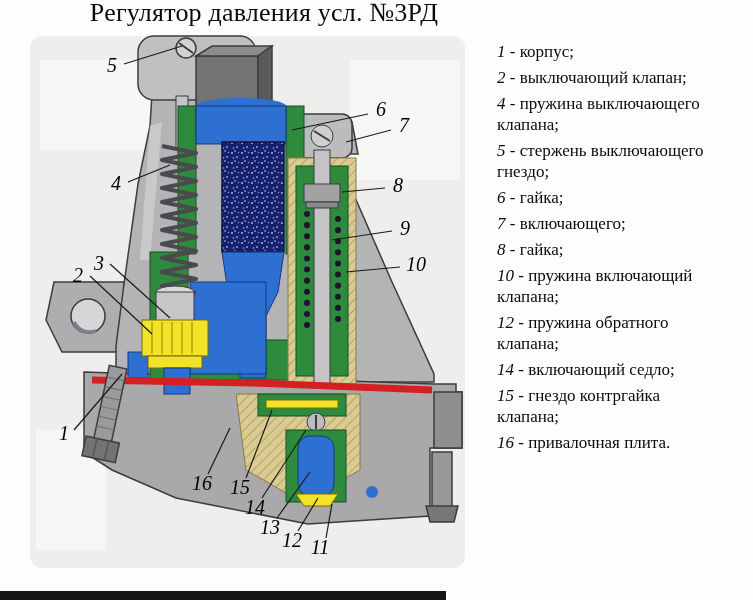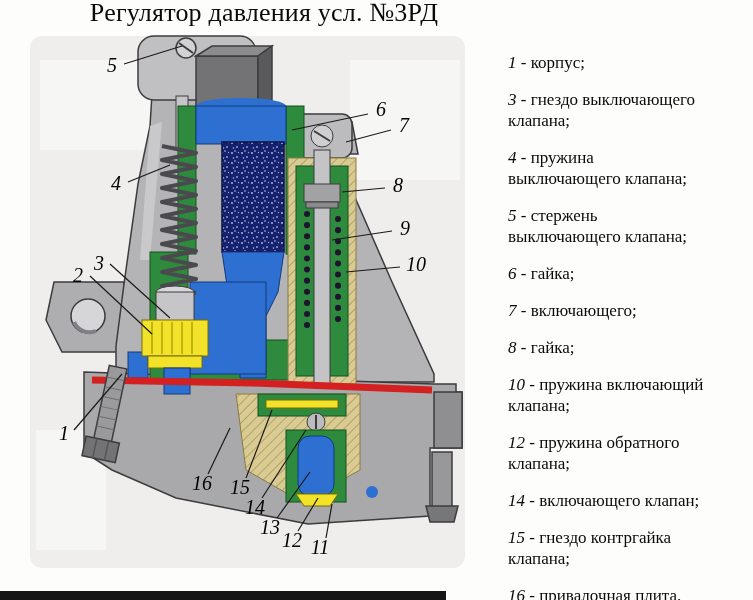--- a/index.html
+++ b/index.html
@@ -12,21 +12,21 @@
     position:absolute;left:14px;top:-2px;width:500px;
     text-align:center;font-size:26px;color:#0a0a0a;
     letter-spacing:0.2px;
   }
   .figure{position:absolute;left:0;top:0;width:490px;height:600px;}
   .legend{
     position:absolute;left:492px;top:36px;width:228px;
     font-size:17px;line-height:21px;color:#0a0a0a;
   }
   .legend-item .num{font-style:italic;}
-  .legend-item{margin:16px;}
+  .legend-item{margin:5px;}
   .callout{font-style:italic;font-size:20px;fill:#000;font-family:"Liberation Serif",serif;}
   .bottom-bar{position:absolute;left:0;top:591px;width:446px;height:9px;background:#161616;}
   svg text{user-select:none;}
 </style>
 </head>
 <body>
 
 <div class="title">Регулятор давления усл. №3РД</div>
 
 <div class="figure">
@@ -186,26 +186,26 @@
     <text class="callout" x="404" y="132">7</text>
     <text class="callout" x="398" y="192">8</text>
     <text class="callout" x="405" y="235">9</text>
     <text class="callout" x="416" y="271">10</text>
   </g>
 </svg>
 </div>
 
 <div class="legend">
   <div class="legend-item"><span class="num">1</span><span class="txt"> - корпус;</span></div>
-  <div class="legend-item"><span class="num">3</span><span class="txt"> - гнездо выключающего клапана;</span></div>
+  <div class="legend-item"><span class="num">2</span><span class="txt"> - выключающий клапан;</span></div>
   <div class="legend-item"><span class="num">4</span><span class="txt"> - пружина выключающего клапана;</span></div>
-  <div class="legend-item"><span class="num">5</span><span class="txt"> - стержень выключающего клапана;</span></div>
+  <div class="legend-item"><span class="num">5</span><span class="txt"> - стержень выключающего гнездо;</span></div>
   <div class="legend-item"><span class="num">6</span><span class="txt"> - гайка;</span></div>
   <div class="legend-item"><span class="num">7</span><span class="txt"> - включающего;</span></div>
   <div class="legend-item"><span class="num">8</span><span class="txt"> - гайка;</span></div>
   <div class="legend-item"><span class="num">10</span><span class="txt"> - пружина включающий клапана;</span></div>
   <div class="legend-item"><span class="num">12</span><span class="txt"> - пружина обратного клапана;</span></div>
-  <div class="legend-item"><span class="num">14</span><span class="txt"> - включающего клапан;</span></div>
+  <div class="legend-item"><span class="num">14</span><span class="txt"> - включающий седло;</span></div>
   <div class="legend-item"><span class="num">15</span><span class="txt"> - гнездо контргайка клапана;</span></div>
   <div class="legend-item"><span class="num">16</span><span class="txt"> - привалочная плита.</span></div>
 </div>
 
 <div class="bottom-bar"></div>
 
 </body></html>

